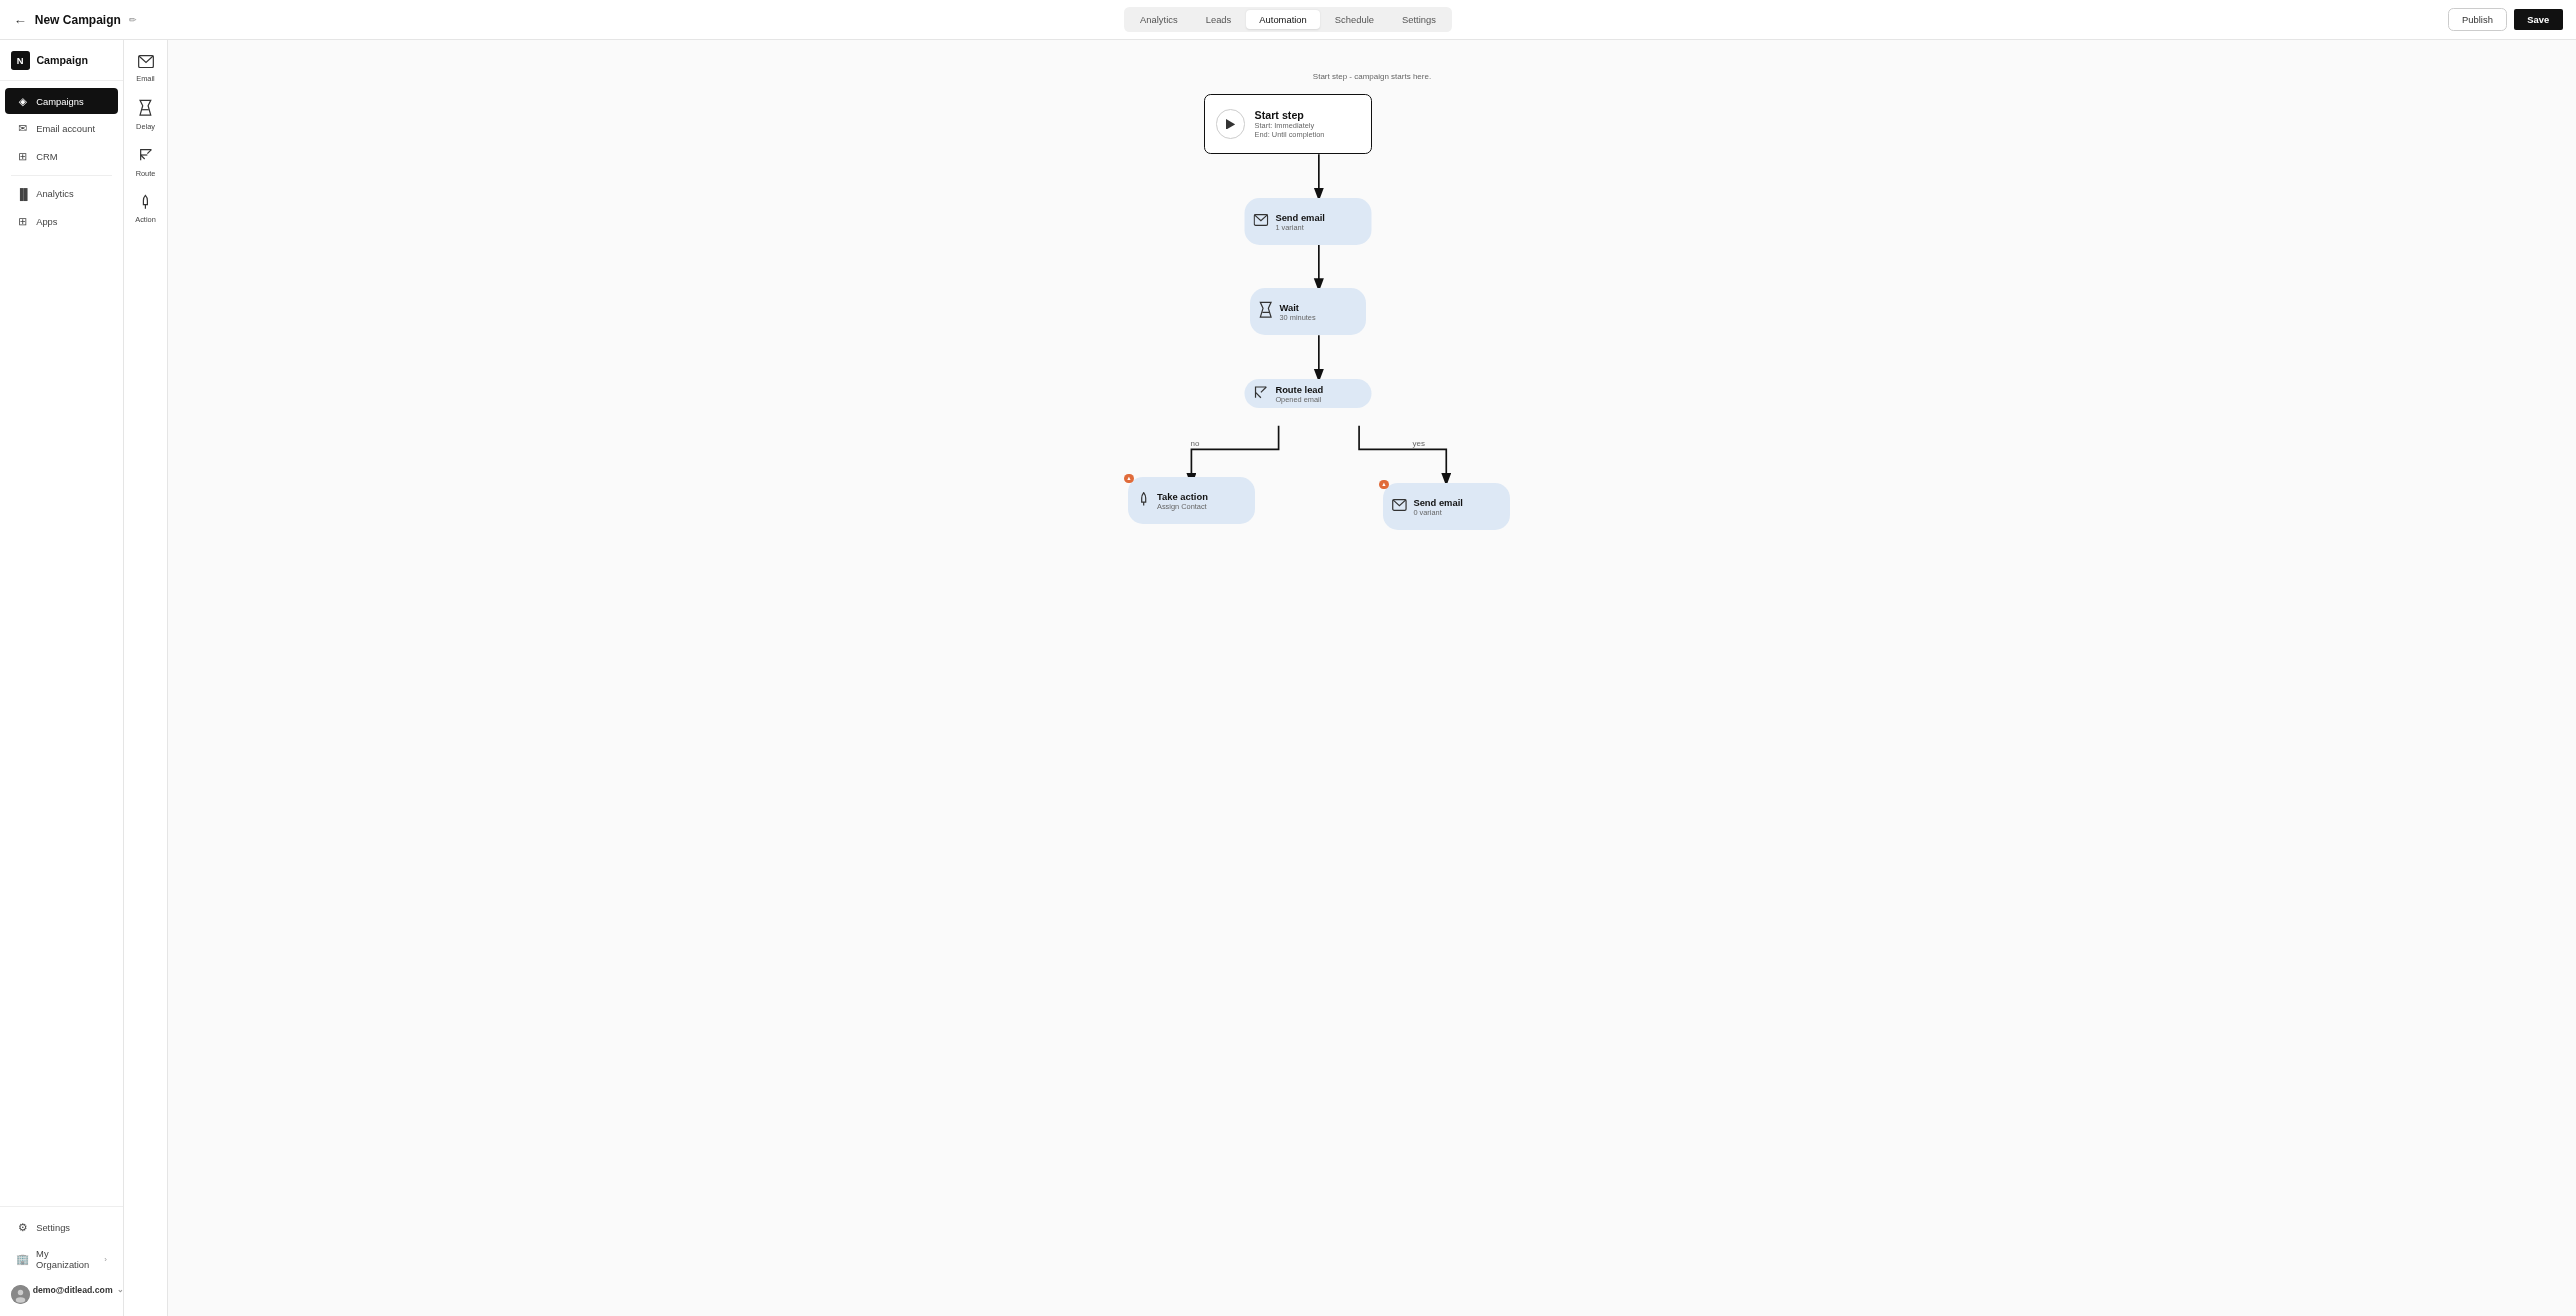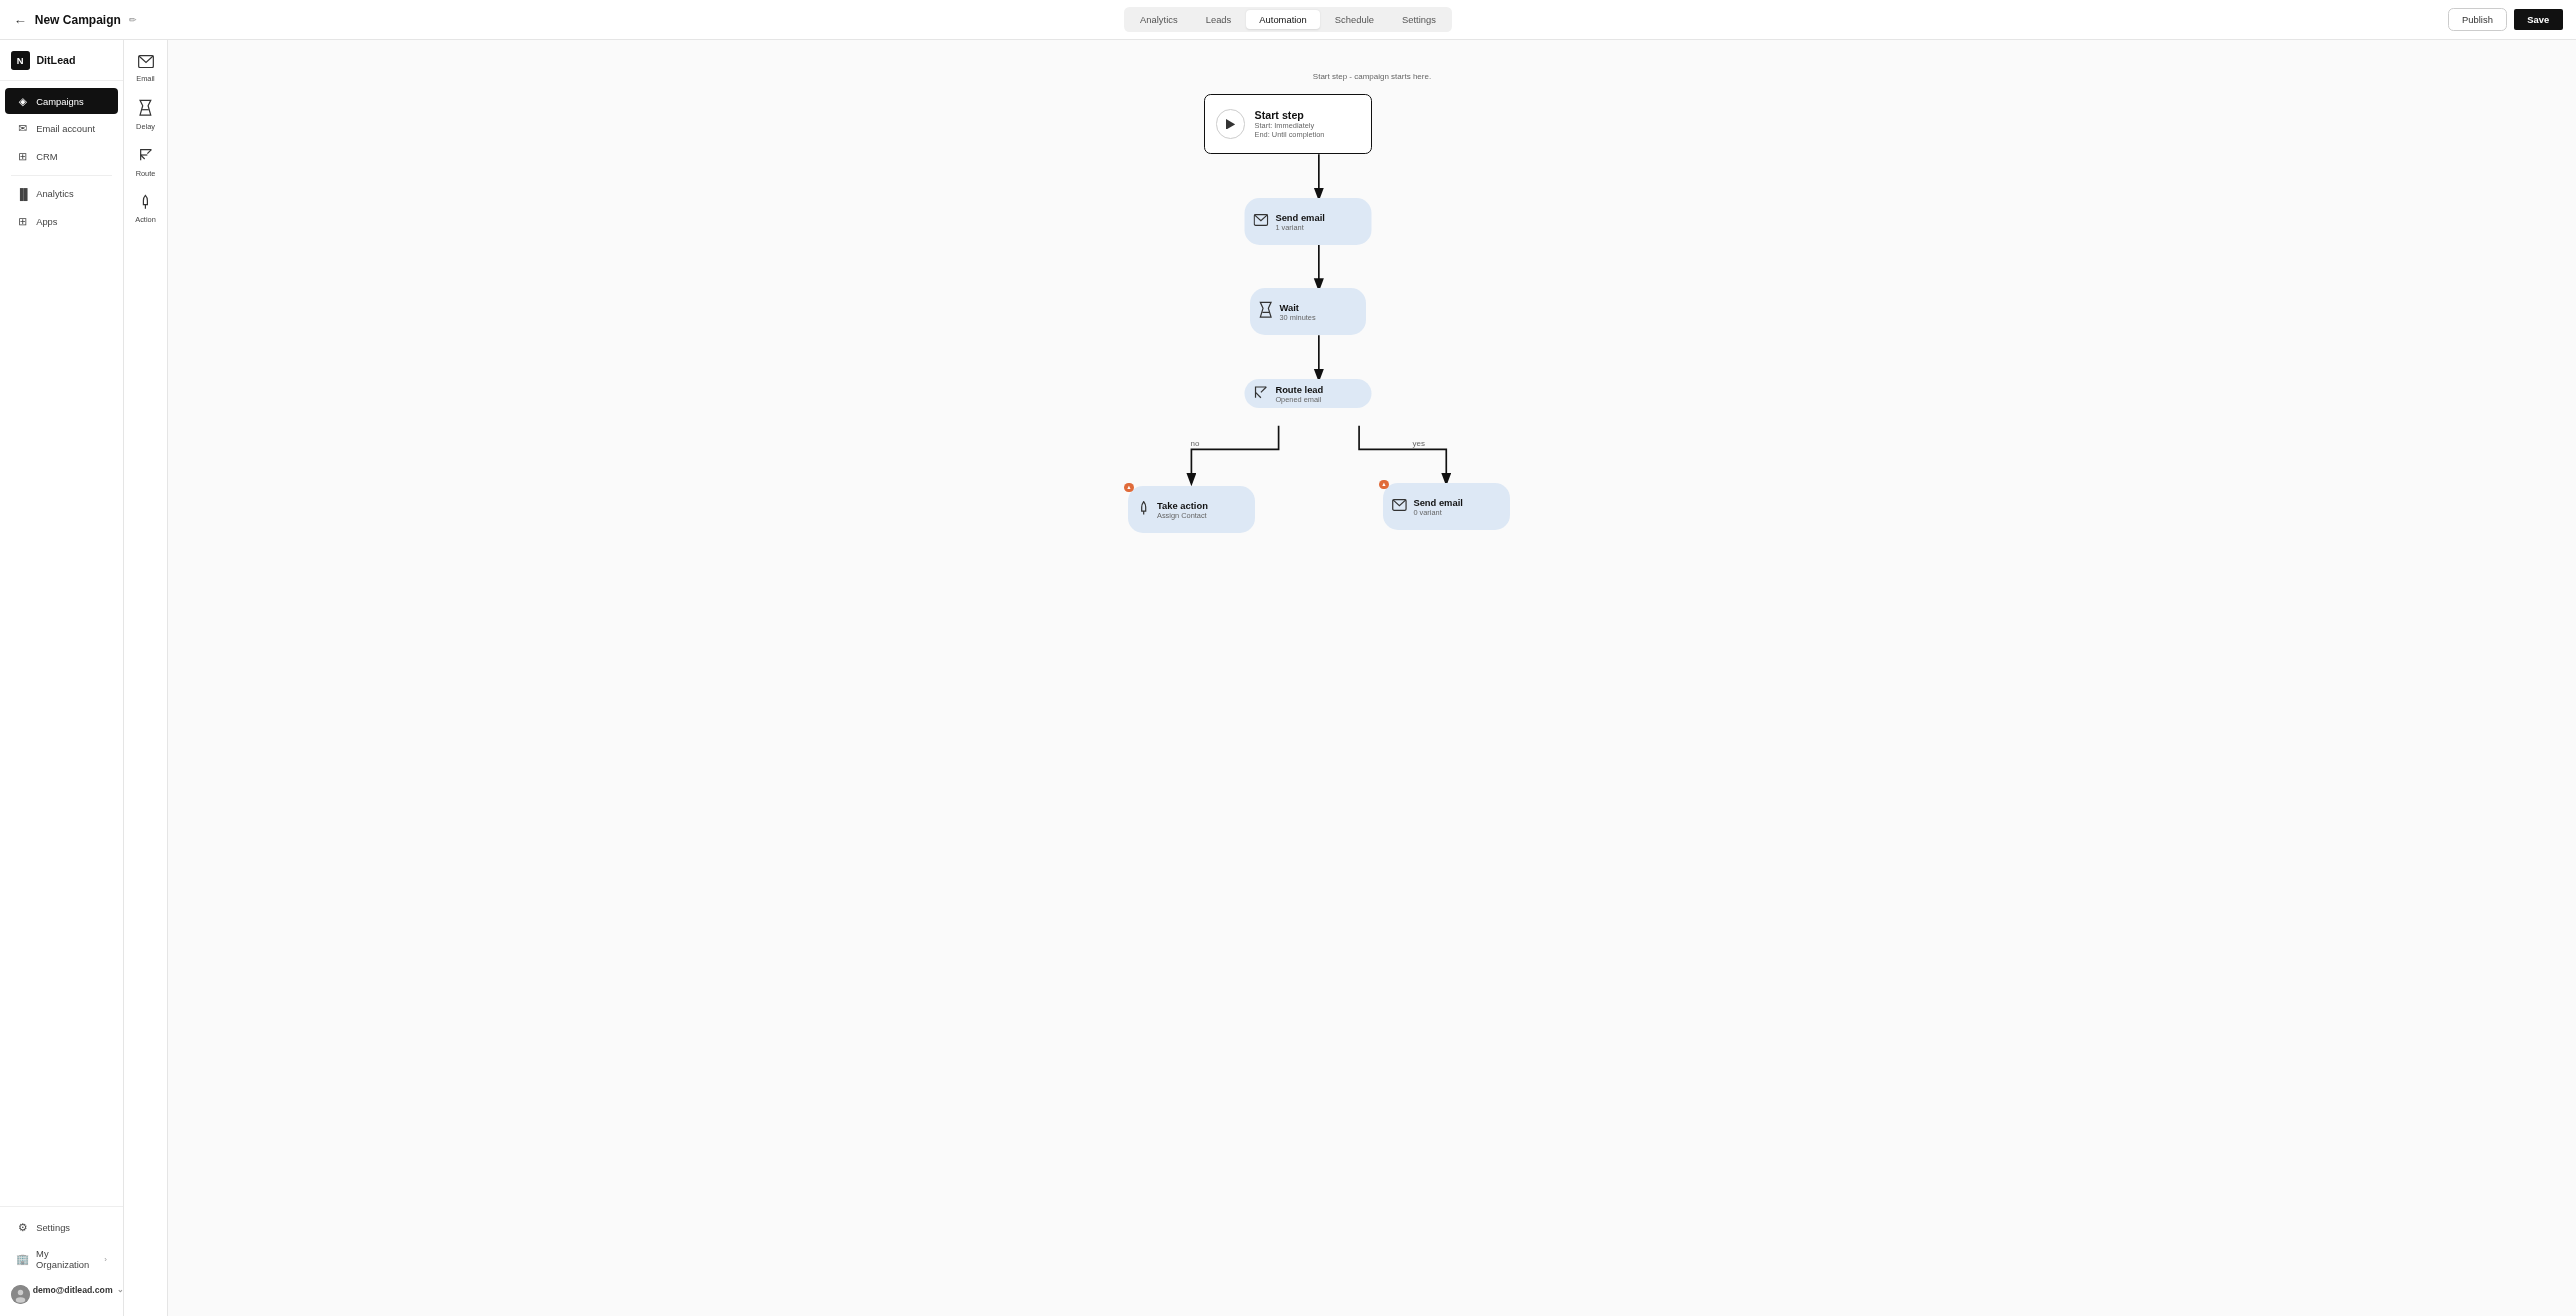--- a/index.html
+++ b/index.html
@@ -94,21 +94,21 @@
     <button class="btn-publish">Publish</button>
     <button class="btn-save">Save</button>
   </div>
 </div>
 
 <div class="main">
 
   <div class="sidebar">
     <div class="sidebar-brand">
       <div class="brand-icon">N</div>
-      <span class="brand-name">DitLead</span>
+      <span class="brand-name">Campaign</span>
     </div>
     <div class="sidebar-nav">
       <div class="nav-item active">
         <span class="nav-icon">◈</span>
         <span>Campaigns</span>
       </div>
       <div class="nav-item">
         <span class="nav-icon">✉</span>
         <span>Email account</span>
       </div>
@@ -264,21 +264,21 @@
         </span>
         <div class="node-content">
           <span class="node-title" style="font-size:9.4px;">Route lead</span>
           <span class="node-sub">Opened email</span>
         </div>
       </div>
 
       <div class="branch-label" style="left:288px; top:399px;">no</div>
       <div class="branch-label" style="left:510px; top:399px;">yes</div>
 
-      <div class="node node-blue node-action" style="left:225px; top:446px; position:absolute;">
+      <div class="node node-blue node-action" style="left:225px; top:437px; position:absolute;">
         <div class="warning-dot">▲</div>
         <span class="node-icon">
           <svg width="13.4" height="14.8" viewBox="0 0 20 22" fill="none" stroke="#333" stroke-width="1.8">
             <path d="M10 1 C10 1 7 5 7 9 L7 15 L13 15 L13 9 C13 5 10 1 10 1Z"></path>
             <line x1="10" y1="15" x2="10" y2="20"></line>
           </svg>
         </span>
         <div class="node-content">
           <span class="node-title" style="font-size:9.4px;">Take action</span>
           <span class="node-sub">Assign Contact</span>

